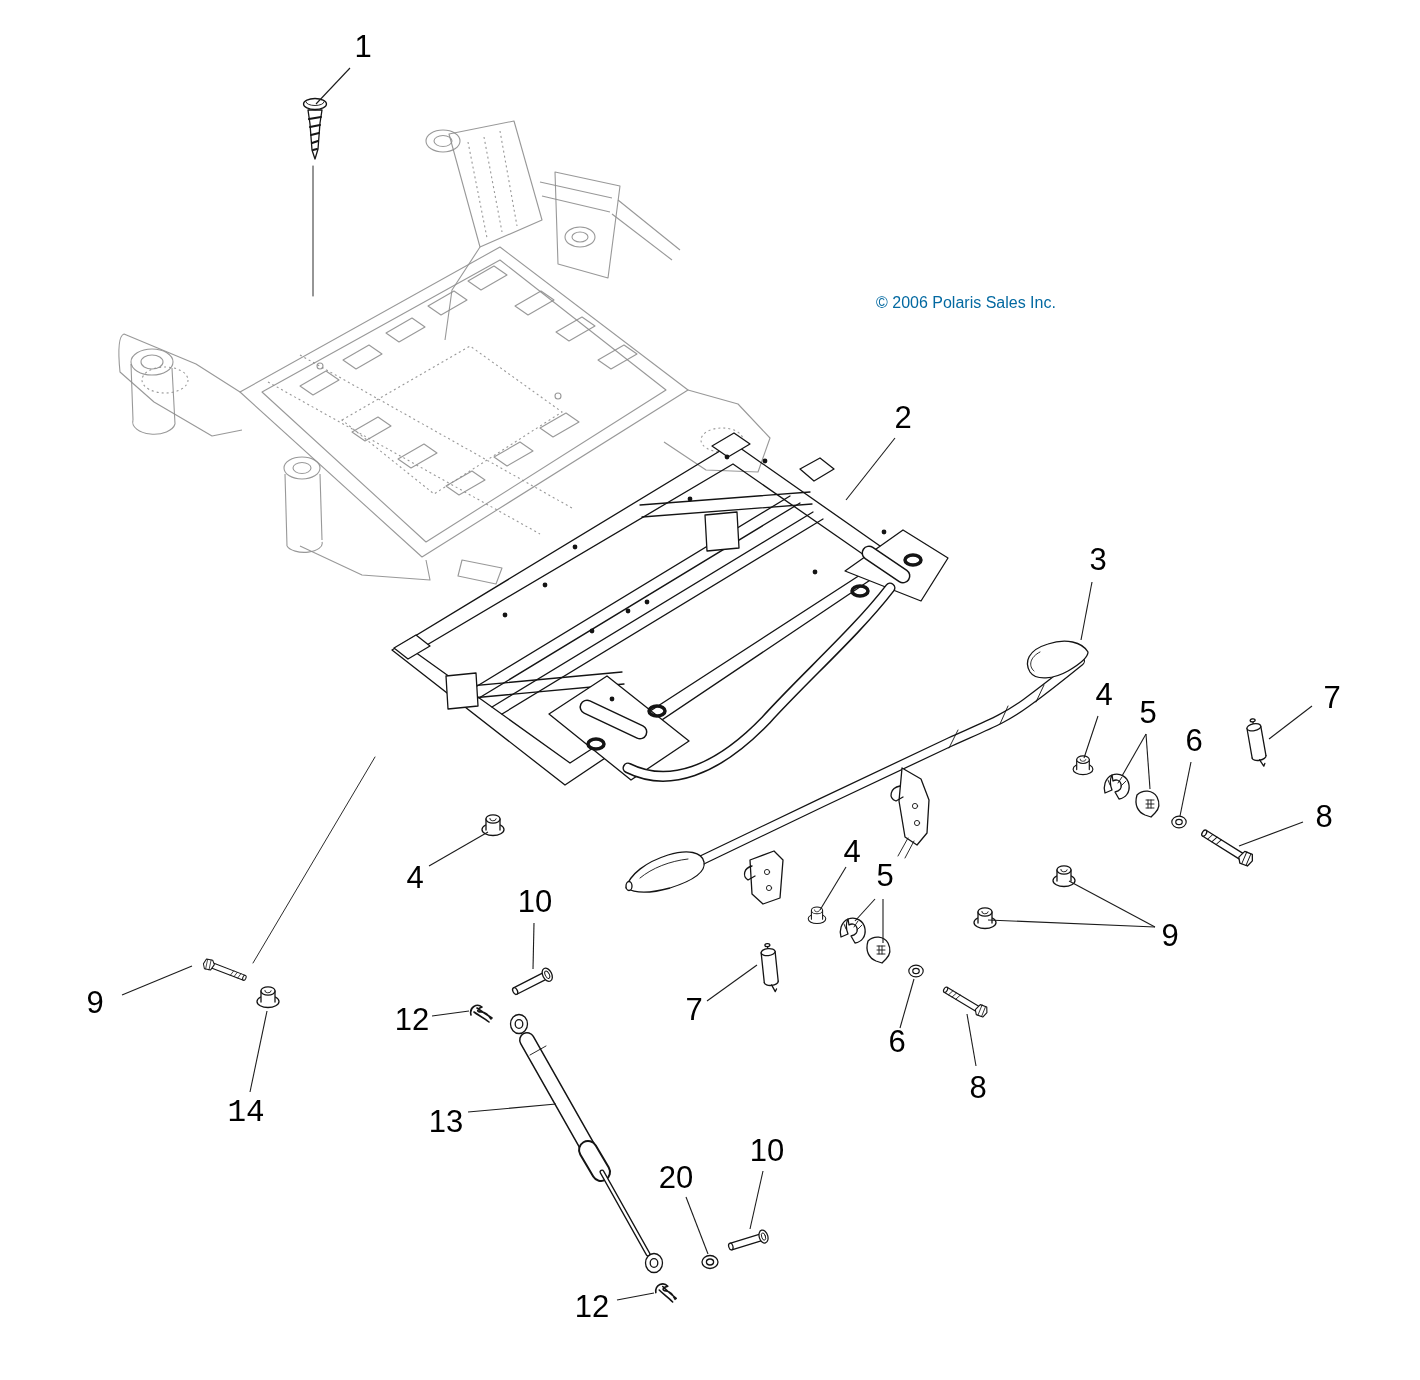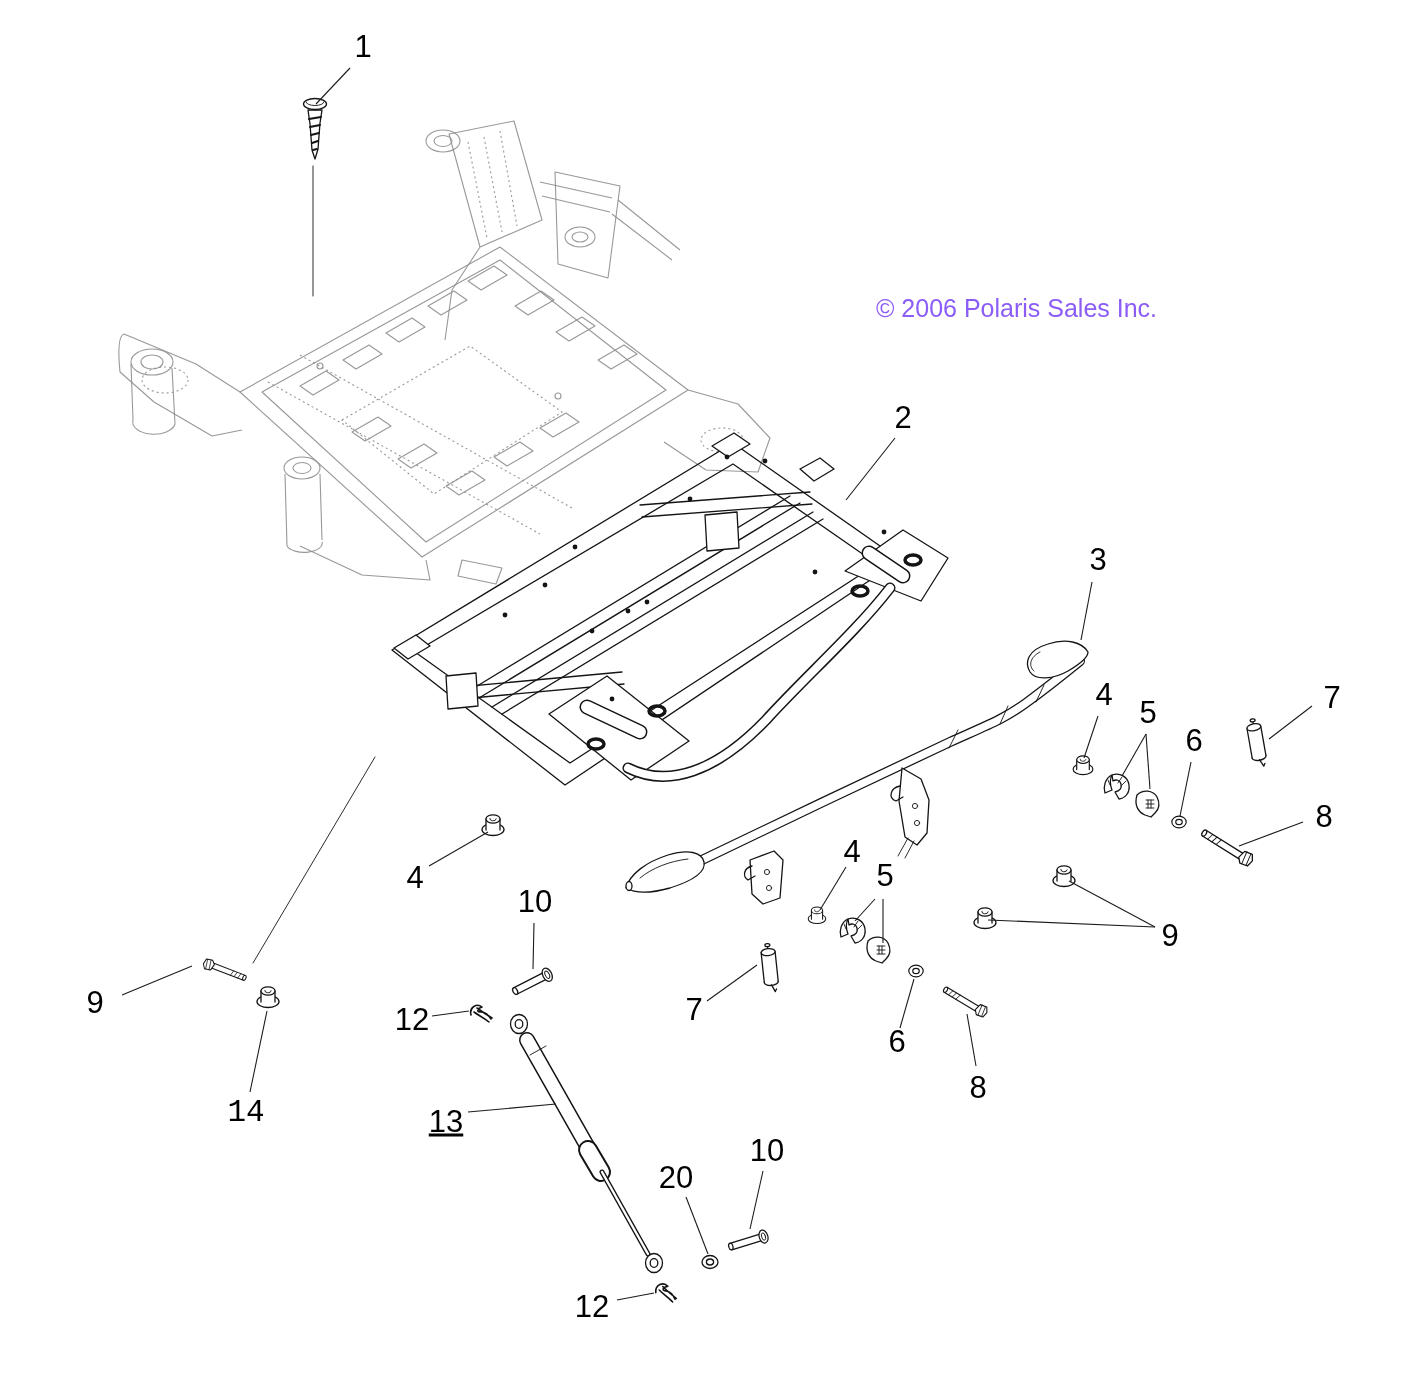--- a/index.html
+++ b/index.html
@@ -1,21 +1,21 @@
 <!DOCTYPE html>
 <html><head>
 <meta charset="utf-8">
 <style>
   html,body{margin:0;padding:0;background:#fff;}
   .stage{position:relative;width:1420px;height:1380px;background:#ffffff;overflow:hidden;
          font-family:"Liberation Sans","DejaVu Sans",sans-serif;}
   .art{position:absolute;left:0;top:0;width:1420px;height:1380px;}
   .callout{position:absolute;transform:translate(-50%,-50%);font-size:31px;color:#000;
            line-height:1;white-space:nowrap;}
-  .copyright{position:absolute;left:876px;top:294px;font-size:25px;color:#8b5cf6;white-space:nowrap;}
+  .copyright{position:absolute;left:876px;top:294px;font-size:16px;color:#0369a1;white-space:nowrap;}
   
   .ink{stroke:#141414;fill:none;stroke-width:1.3;stroke-linecap:round;stroke-linejoin:round;}
   .inkfill{stroke:#141414;fill:#fff;stroke-width:1.3;stroke-linejoin:round;}
   .gray{stroke:#8d8d8d;fill:none;stroke-width:1.1;stroke-linejoin:round;opacity:.9;}
   .grayd{stroke:#8d8d8d;fill:none;stroke-width:1.1;stroke-dasharray:2 3;opacity:.9;}
   .tube-b{stroke:#141414;fill:none;stroke-linecap:round;}
   .tube-w{stroke:#ffffff;fill:none;stroke-linecap:round;}
   #leaders line{stroke:#1c1c1c;stroke-width:1.1;}
   .thin{stroke-width:0.9;}
   .dark{stroke-width:3.5;}
@@ -272,21 +272,21 @@
       <div class="callout" style="left: 1098px; top: 559px;">3</div>
       <div class="callout" style="left: 1104px; top: 694px;">4</div>
       <div class="callout" style="left: 1148px; top: 712px;">5</div>
       <div class="callout" style="left: 1194px; top: 740px;">6</div>
       <div class="callout" style="left: 1332px; top: 697px;">7</div>
       <div class="callout" style="left: 1324px; top: 816px;">8</div>
       <div class="callout" style="left: 1170px; top: 935px;">9</div>
       <div class="callout" style="left: 415px; top: 877px;">4</div>
       <div class="callout" style="left: 535px; top: 901px;">10</div>
       <div class="callout" style="left: 412px; top: 1019px;">12</div>
-      <div class="callout" style="left: 446px; top: 1121px; text-decoration: underline;">13</div>
+      <div class="callout" style="left: 446px; top: 1121px;">13</div>
       <div class="callout" style="left: 694px; top: 1009px;">7</div>
       <div class="callout" style="left: 852px; top: 851px;">4</div>
       <div class="callout" style="left: 885px; top: 875px;">5</div>
       <div class="callout" style="left: 897px; top: 1041px;">6</div>
       <div class="callout" style="left: 978px; top: 1087px;">8</div>
       <div class="callout" style="left: 95px; top: 1002px;">9</div>
       <div class="callout" style="left: 246px; top: 1112px; font-family: Liberation Mono, monospace;">14</div>
       <div class="callout" style="left: 676px; top: 1177px;">20</div>
       <div class="callout" style="left: 767px; top: 1150px;">10</div>
       <div class="callout" style="left: 592px; top: 1306px;">12</div>

